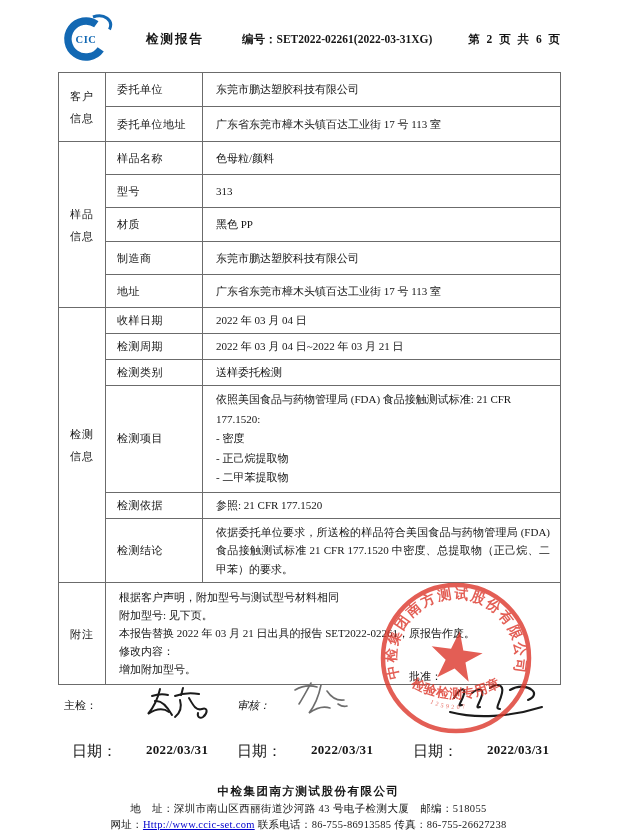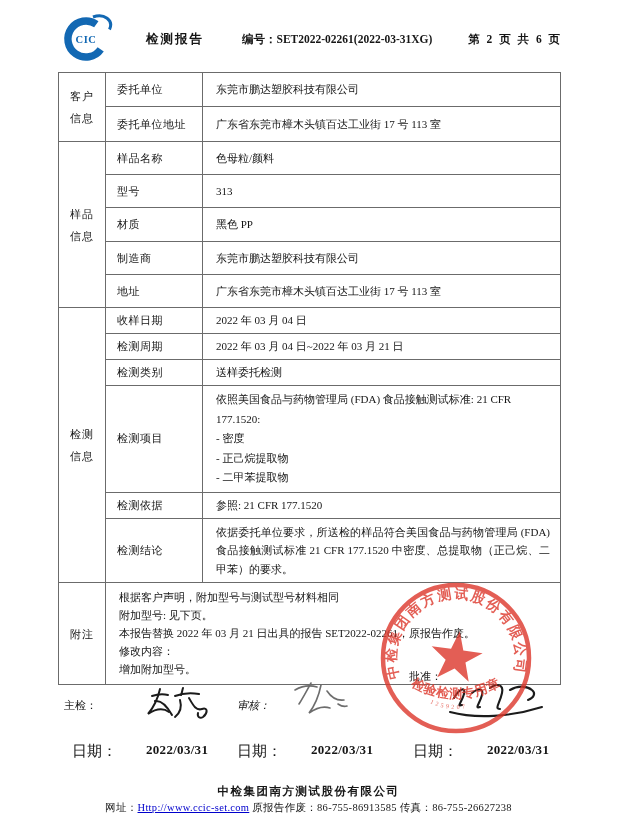--- a/index.html
+++ b/index.html
@@ -210,16 +210,17 @@
       </text>
       <text font-size="6" fill="#dd372b" letter-spacing="2.5" font-family="Liberation Serif, DejaVu Serif, serif">
         <textPath href="#arcCode">1259207</textPath>
       </text>
       <polygon transform="rotate(8)" fill="#dd372b" points="0,-27 6.2,-8.5 25.7,-8.3 10,3.2 15.9,21.8 0,10.5 -15.9,21.8 -10,3.2 -25.7,-8.3 -6.2,-8.5"></polygon>
     </g>
   </svg>
 
   <div class="footer">
     <div class="company">中检集团南方测试股份有限公司</div>
-    <div class="web"><span>网址：</span><a href="#" class="url">Http://www.ccic-set.com</a> <span>原报告作废：</span><span>86-755-86913585</span> <span>传真：</span><span>86-755-26627238</span></div>
+    <div class="addr"><span>地　址：</span><span>深圳市南山区西丽街道沙河路 43 号电子检测大厦</span>　<span>邮编：</span><span>518055</span></div>
+    <div class="web"><span>网址：</span><a href="#" class="url">Http://www.ccic-set.com</a> <span>联系电话：</span><span>86-755-86913585</span> <span>传真：</span><span>86-755-26627238</span></div>
   </div>
 
 </div>
 
 </body></html>

